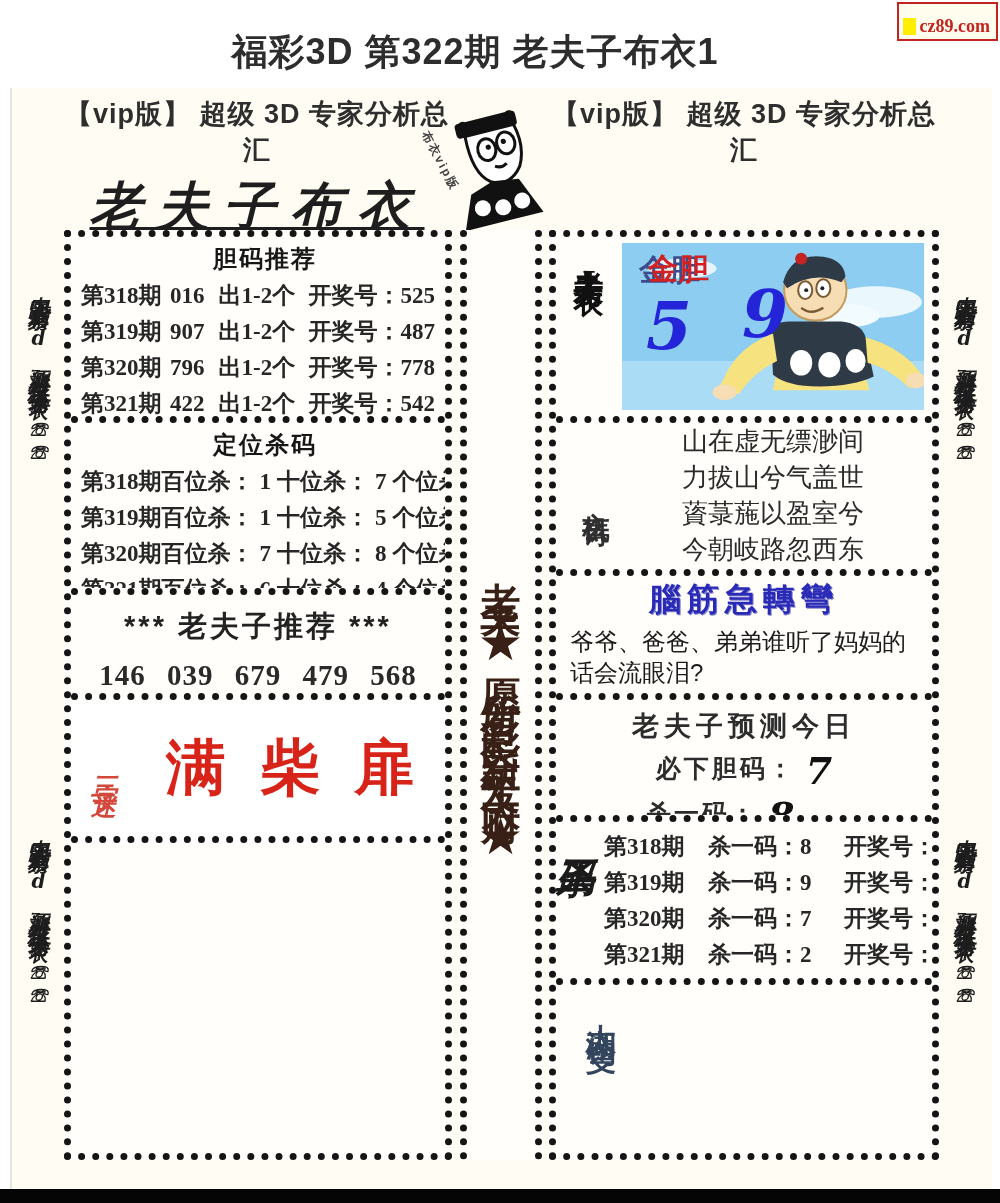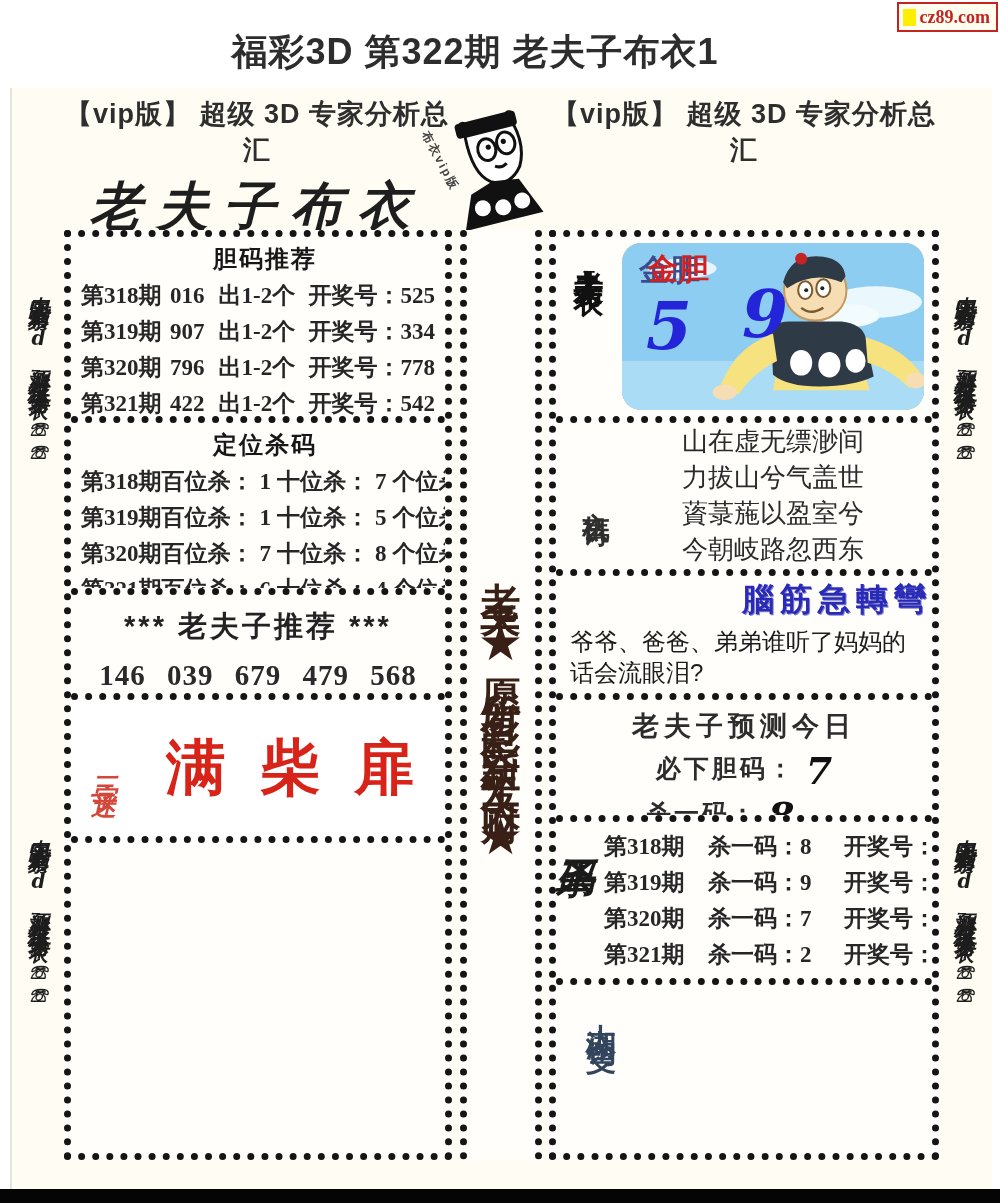--- a/index.html
+++ b/index.html
@@ -2,42 +2,42 @@
 <html><head>
 <meta charset="utf-8">
 <style>
   html,body{margin:0;padding:0;}
   body{
     width:1000px;height:1203px;position:relative;background:#ffffff;
     font-family:"Liberation Sans",sans-serif;overflow:hidden;color:#222;
   }
   
   .logo{position:absolute;top:2px;right:2px;height:24px;border:2px solid #c42420;
-    background:#fffdee;display:flex;align-items:center;gap:4px;padding:1px 6px 1px 4px;}
+    background:#fffdee;display:flex;align-items:center;gap:4px;padding:10px 6px 1px 4px;}
   .logo .sq{width:13px;height:17px;background:#ffee00;}
   .logo .txt{color:#c42420;font-family:"Liberation Serif",serif;font-size:18px;font-weight:bold;}
   
   .main-title{position:absolute;top:28px;left:0;width:950px;text-align:center;
     font-size:36px;font-weight:bold;color:#2d2d2d;letter-spacing:1px;}
   
   .chart{position:absolute;left:10px;top:88px;width:980px;height:1102px;
     background:#fffdf3;border-left:2px solid #3a3a3a22;}
   
   .edge{position:absolute;top:8px;width:46px;height:1086px;display:flex;
     flex-direction:column;align-items:center;justify-content:space-around;}
   .edge-left{left:4px;}
   .edge-right{right:4px;}
   .edge span{writing-mode:vertical-rl;text-orientation:upright;font-size:20px;
     font-weight:bold;color:#1d1d1d;font-family:"DejaVu Serif",serif;letter-spacing:3px;font-style:italic;}
   
   .hdr-left{position:absolute;left:52px;top:8px;width:386px;text-align:center;}
   .hdr-right{position:absolute;left:537px;top:8px;width:390px;text-align:center;}
   .vip{font-size:27px;font-weight:bold;color:#2e2e2e;letter-spacing:1px;}
   .brand{font-size:52px;font-weight:bold;font-family:"DejaVu Serif",serif;color:#1e1e1e;
-    letter-spacing:15px;margin-top:4px;font-style:italic;white-space:nowrap;}
+    letter-spacing:15px;margin-top:4px;font-style:italic;white-space:nowrap;text-decoration:underline;}
   .issue{font-size:25px;font-weight:bold;font-style:italic;
     font-family:"Liberation Serif",serif;color:#1f1f1f;margin-top:6px;}
   .issue .num{color:#24418e;font-style:normal;font-size:27px;letter-spacing:2px;}
   .cartoon-bw{position:absolute;left:424px;top:22px;width:114px;height:120px;}
   .bw-tag{position:absolute;left:-4px;top:18px;font-size:12px;color:#444;
     transform:rotate(62deg);transform-origin:left top;letter-spacing:2px;font-weight:bold;}
   
   .box{position:absolute;top:142px;height:930px;border:7px dotted #151515;
     box-sizing:border-box;display:flex;flex-direction:column;background:#fffefb;}
   .box-left{left:52px;width:388px;}
@@ -67,35 +67,35 @@
   .sec-sanzi{display:flex;align-items:center;background:#ffffff;}
   .vred{writing-mode:vertical-rl;text-orientation:upright;color:#d4483c;font-size:25px;
     font-weight:bold;font-family:"DejaVu Serif",serif;margin:0 16px;font-style:italic;letter-spacing:8px;}
   .answer{flex:1;text-align:left;font-size:60px;font-weight:bold;color:#d82318;
     font-family:"DejaVu Serif",serif;letter-spacing:34px;padding-left:30px;white-space:nowrap;}
   
   .sec-buyi{display:flex;}
   .buyi-label{width:66px;display:flex;justify-content:center;padding-top:8px;}
   .buyi-label span{writing-mode:vertical-rl;text-orientation:upright;font-size:30px;
     font-weight:bold;color:#111;font-family:"DejaVu Serif",serif;letter-spacing:4px;line-height:1.1;}
-  .scene{position:relative;flex:1;margin:6px 8px 6px 0;background:#fdba74;overflow:hidden;border-radius:19px;}
+  .scene{position:relative;flex:1;margin:6px 8px 6px 0;background:#fdba74;overflow:hidden;}
   .scene svg{display:block;width:100%;height:100%;}
   .jindan{position:absolute;top:6px;left:26px;font-size:30px;font-weight:bold;color:#d42020;
     text-shadow:-9px 1px 0 #3c4c8c;letter-spacing:1px;}
   .hand-digit{position:absolute;font-size:66px;font-weight:bold;color:#2424d8;
     font-family:"DejaVu Serif",serif;font-style:italic;}
   .d5{top:44px;left:24px;}
   .d9{top:32px;left:120px;}
   .sec-xuanji{display:flex;align-items:center;}
   .xlabel{writing-mode:vertical-rl;text-orientation:upright;font-size:27px;color:#2f2f2f;
     font-family:"DejaVu Serif",serif;font-weight:bold;margin-left:22px;letter-spacing:4px;}
   .poem{flex:1;text-align:center;font-size:26px;font-family:"Liberation Serif",serif;
     color:#2b2b2b;line-height:36px;}
   .sec-naojin{padding-top:2px;}
-  .ntitle{text-align:right;font-size:32px;font-weight:bold;color:#2a2ab8;letter-spacing:6px;
+  .ntitle{text-align:center;font-size:32px;font-weight:bold;color:#2a2ab8;letter-spacing:6px;
     text-shadow:1px 1px 0 #8888cc;}
   .nq{font-size:24px;color:#1c1c1c;padding:4px 12px 0 14px;line-height:31px;}
   .sec-yuce{text-align:center;}
   .ytitle{font-size:27px;font-weight:bold;color:#2c2c2c;letter-spacing:5px;margin-top:8px;
     font-family:"DejaVu Serif",serif;}
   .yline{font-size:25px;font-weight:bold;color:#2c2c2c;margin-top:4px;letter-spacing:3px;}
   .yline .yval{font-size:38px;font-family:"DejaVu Serif",serif;font-style:italic;color:#111;
     letter-spacing:0;vertical-align:middle;}
   .yline3{text-align:left;padding-left:90px;margin-top:0;}
   .sec-shama{display:flex;}
@@ -171,21 +171,21 @@
     <div class="sec" style="height:186px;">
       <div class="sec-title">胆码推荐</div>
       <div class="row">
         <span class="p">第318期</span>
         <span class="m"><span class="nums">016</span><span>出1-2个</span></span>
         <span class="r"><span>开奖号：</span><span>525</span></span>
       </div>
       <div class="row">
         <span class="p">第319期</span>
         <span class="m"><span class="nums">907</span><span>出1-2个</span></span>
-        <span class="r"><span>开奖号：</span><span>334</span></span>
+        <span class="r"><span>开奖号：</span><span>487</span></span>
       </div>
       <div class="row">
         <span class="p">第320期</span>
         <span class="m"><span class="nums">796</span><span>出1-2个</span></span>
         <span class="r"><span>开奖号：</span><span>778</span></span>
       </div>
       <div class="row">
         <span class="p">第321期</span>
         <span class="m"><span class="nums">422</span><span>出1-2个</span></span>
         <span class="r"><span>开奖号：</span><span>542</span></span>

